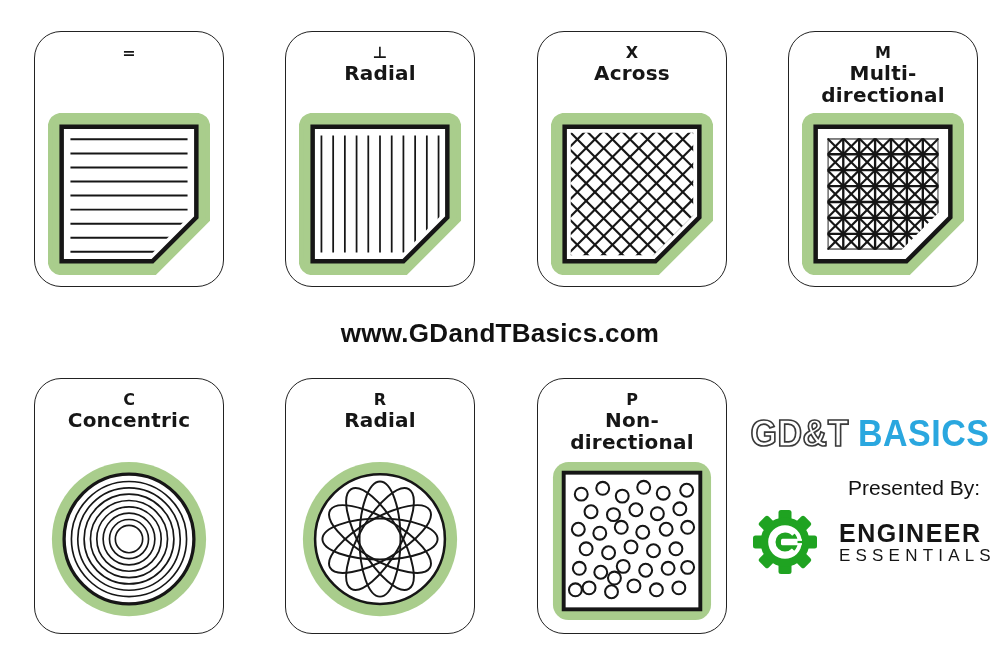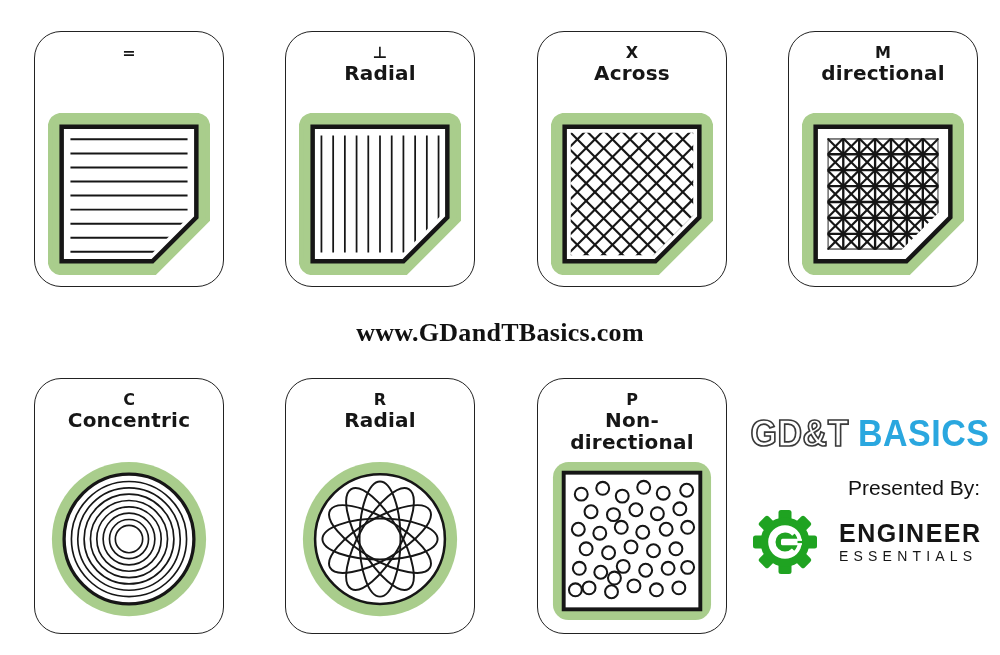--- a/index.html
+++ b/index.html
@@ -8,37 +8,37 @@
 
   .card{position:absolute;width:190px;height:256px;background:#fff;
         border:1.7px solid #222;border-radius:27px;box-sizing:border-box;}
   .card-title{text-align:center;margin-top:11px;color:#161616;
         font-family:"DejaVu Sans", sans-serif;font-weight:bold;}
   .sym{font-size:16px;line-height:19px;}
   .lbl{font-size:20px;line-height:22px;letter-spacing:0.2px;}
   .icon{position:absolute;left:13px;top:81px;width:162px;height:162px;}
 
   .site-url{position:absolute;left:0;top:318px;width:1000px;text-align:center;
-        font-weight:bold;font-size:26px;color:#111;letter-spacing:0.3px;font-family:Liberation Serif, serif;}
+        font-weight:bold;font-size:26px;color:#111;letter-spacing:0.3px;}
 
   .gdt-logo{position:absolute;left:752px;top:414px;width:236px;display:flex;
         justify-content:center;align-items:baseline;gap:9px;
         font-weight:bold;font-size:34px;letter-spacing:0.5px;transform:scaleY(1.06);}
   .gdt-word{color:#ffffff;-webkit-text-stroke:1.6px #3a3a3a;
         text-shadow:0 0 1px #3a3a3a;}
   .basics-word{color:#2AA7DF;}
 
   .presented{position:absolute;left:760px;top:476px;width:220px;text-align:right;
         font-size:21px;color:#121212;}
 
   .ee-logo{position:absolute;left:751px;top:506px;display:flex;align-items:center;gap:20px;}
   .ee-gear{width:68px;height:72px;}
   .ee-text{display:flex;flex-direction:column;color:#151515;}
   .ee-top{font-weight:bold;font-size:25px;line-height:26px;letter-spacing:1.5px;}
-  .ee-bottom{font-size:14px;line-height:16px;letter-spacing:5.2px;margin-top:2px;}
+  .ee-bottom{font-size:17px;line-height:16px;letter-spacing:5.2px;margin-top:2px;}
 </style>
 </head>
 <body>
 
 <div class="canvas">
 
   <div class="site-url">www.GDandTBasics.com</div>
 
   <div class="gdt-logo">
     <span class="gdt-word">GD&amp;T</span>
@@ -179,20 +179,21 @@
           <line x1="0" y1="288" x2="166" y2="122" stroke="#161616" stroke-width="2.2"></line>
           <line x1="0" y1="306" x2="166" y2="140" stroke="#161616" stroke-width="2.2"></line>
           <line x1="0" y1="324" x2="166" y2="158" stroke="#161616" stroke-width="2.2"></line>
         </g>
       </svg>
   </div>
     <div class="card" style="left: 788px; top: 31px;">
     <div class="card-title">
       <div class="sym">M</div>
       <div class="lbl">
+          <div>Multi-</div>
           <div>directional</div>
         </div>
     </div>
     <svg class="icon" viewBox="0 0 166 166">
         <path d="M17 2 H149 Q164 2 164 17 V109 L109 164 H17 Q2 164 2 149 V17 Q2 2 17 2 Z" fill="#A9CD8C" stroke="#A9CD8C" stroke-width="5" stroke-linejoin="round"></path>
         <path d="M14 14 H152 V107 L107 152 H14 Z" fill="#fff" stroke="#161616" stroke-width="4.6"></path>
         <defs>
           <clipPath id="clip4">
             <path d="M20 20 H146 V104.5 L104.5 146 H20 Z"></path>
           </clipPath>

